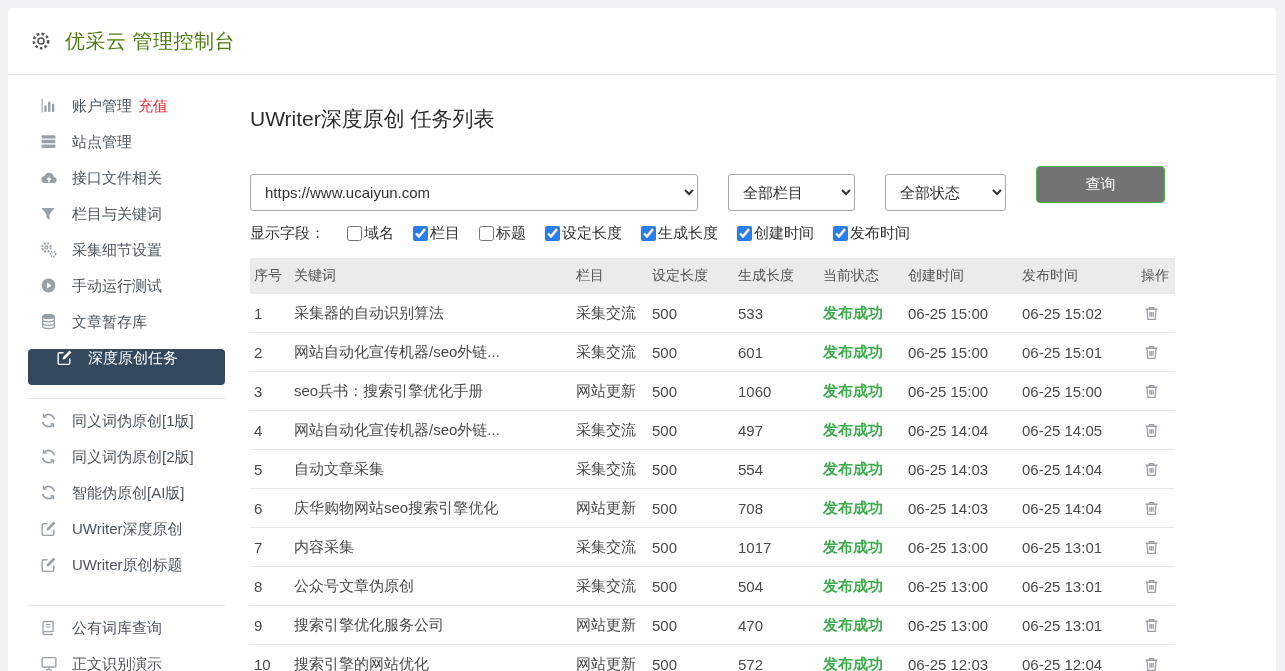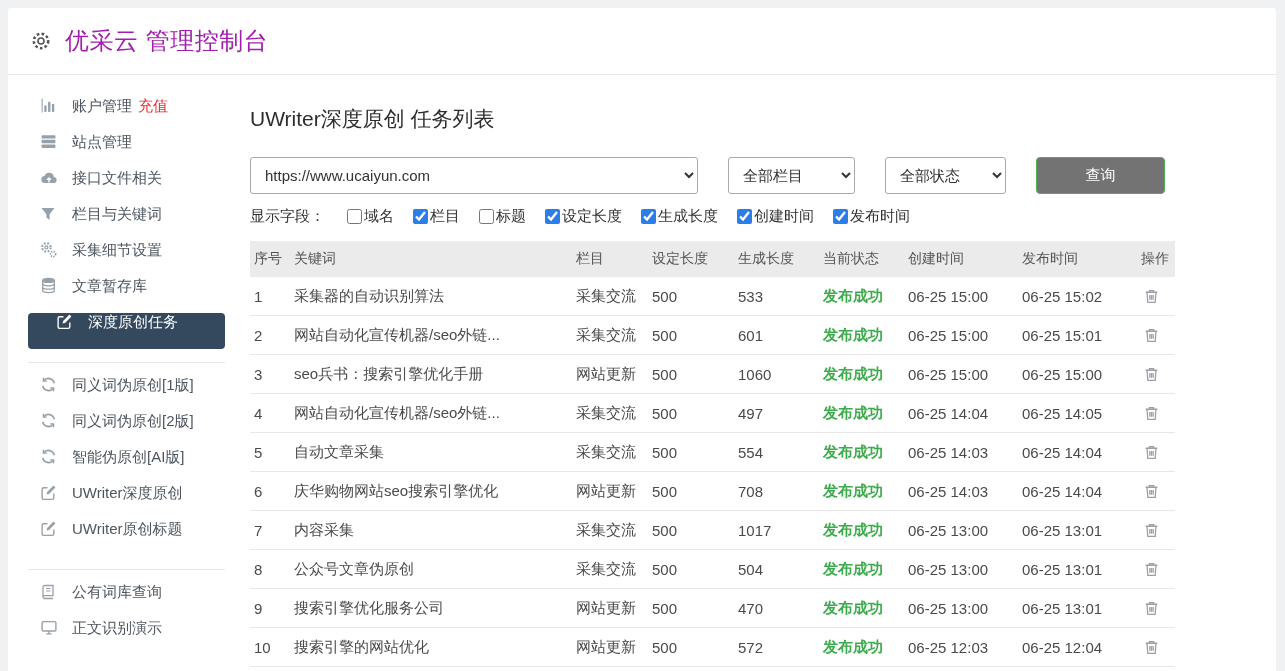--- a/index.html
+++ b/index.html
@@ -3,41 +3,41 @@
 <meta charset="utf-8">
 <style>
   * { box-sizing: border-box; margin: 0; padding: 0; }
   html,body { width:1285px; height:671px; overflow:hidden; }
   body { background:#f0f1f2; font-family:"Liberation Sans", sans-serif; color:#333; }
   .canvas { position:absolute; left:8px; top:8px; width:1268px; min-height:663px; background:#fff; border-radius:3px 3px 0 0; }
 
   
   .topbar { height:67px; border-bottom:1px solid #e7e7e7; display:flex; align-items:center; padding-left:22px; gap:13px; }
   .topbar .gear { color:#555; display:flex; }
-  .topbar h1 { font-size:24px; font-weight:normal; color:#a21caf; letter-spacing:.5px; }
+  .topbar h1 { font-size:20px; font-weight:normal; color:#4d7c0f; letter-spacing:.5px; }
 
   .layout { display:flex; }
 
   
   .sidebar { width:229px; flex:0 0 229px; padding-top:22px; padding-bottom:30px; }
   .side-item { height:36px; display:flex; align-items:flex-start; padding-left:32px; cursor:pointer; color:#50holder; }
   .side-item .ic { width:18px; height:17px; color:#96a1aa; margin-right:14px; flex:0 0 18px; display:flex; align-items:center; }
   .side-item .lbl { font-size:15px; color:#4d5660; white-space:nowrap; }
   .side-item .badge { font-size:15px; color:#e8282d; margin-left:6px; }
   .side-item.selected { background:#34495e; border-radius:4px; margin:0 12px 0 20px; padding-left:28px; }
   .side-item.selected .ic { color:#fff; }
   .side-item.selected .lbl { color:#fff; }
   .side-divider { height:1px; background:#e4e6e8; margin:13px 12px 13px 20px; }
 
   
   .main { flex:1; padding:30px 101px 0 13px; }
   .page-title { font-size:21px; font-weight:normal; color:#2e2e2e; margin-bottom:24px; }
 
   .filter-row { display:flex; align-items:center; gap:30px; margin-bottom:13px; }
-  .filter-row select { height:37px; border:1px solid #a9a9a9; border-radius:3px; background:#fff; font-size:15px; color:#333; padding:0 10px; font-family:"Liberation Sans", sans-serif; }
+  .filter-row select { height:37px; border:1px solid #a9a9a9; border-radius:3px; background:#fff; font-size:15px; color:#333; padding:0 10px; font-family:"Liberation Sans", sans-serif;margin-top:17px; }
   .sel-site { width:448px; }
   .sel-cat  { width:127px; }
   .sel-status { width:121px; }
   .btn-query { width:129px; height:37px; background:#737373; border:1px solid #4fae50; border-radius:4px; color:#fff; font-size:15px; cursor:pointer; font-family:"Liberation Sans", sans-serif; }
 
   .fields-row { display:flex; align-items:center; font-size:15px; color:#333; margin-bottom:15px; }
   .fields-label { margin-right:22px; }
   .field-chk { display:flex; align-items:center; margin-right:19px; }
   .field-chk input { width:15px; height:15px; accent-color:#2b7de9; margin-right:2px; cursor:pointer; }
 
@@ -109,20 +109,29 @@
   </div>
         <div class="side-item">
     <span class="ic">
             <svg width="17" height="17" viewBox="0 0 16 16" fill="none" stroke="currentColor">
               <circle cx="6" cy="6" r="4" stroke-width="2" stroke-dasharray="1.7 1.5"></circle>
               <circle cx="6" cy="6" r="1.4" stroke-width="1.1"></circle>
               <circle cx="12.3" cy="12.3" r="2.4" stroke-width="1.6" stroke-dasharray="1.2 1.1"></circle>
             </svg>
           </span>
     <span class="lbl">采集细节设置</span>
+  </div>
+        <div class="side-item">
+    <span class="ic">
+            <svg width="17" height="17" viewBox="0 0 16 16">
+              <circle cx="8" cy="8" r="6.5" fill="currentColor"></circle>
+              <path d="M6.6 5.2L11 8l-4.4 2.8z" fill="#fff"></path>
+            </svg>
+          </span>
+    <span class="lbl">手动运行测试</span>
   </div>
         <div class="side-item">
     <span class="ic">
             <svg width="17" height="17" viewBox="0 0 16 16" fill="none" stroke="currentColor" stroke-width="1.2">
               <ellipse cx="8" cy="3.2" rx="5.5" ry="1.9" fill="currentColor"></ellipse>
               <path d="M2.5 3.2v3.2c0 1 2.5 1.9 5.5 1.9s5.5-.9 5.5-1.9V3.2"></path>
               <path d="M2.5 6.4v3.2c0 1 2.5 1.9 5.5 1.9s5.5-.9 5.5-1.9V6.4"></path>
               <path d="M2.5 9.6v3.2c0 1 2.5 1.9 5.5 1.9s5.5-.9 5.5-1.9V9.6"></path>
             </svg>
           </span>

